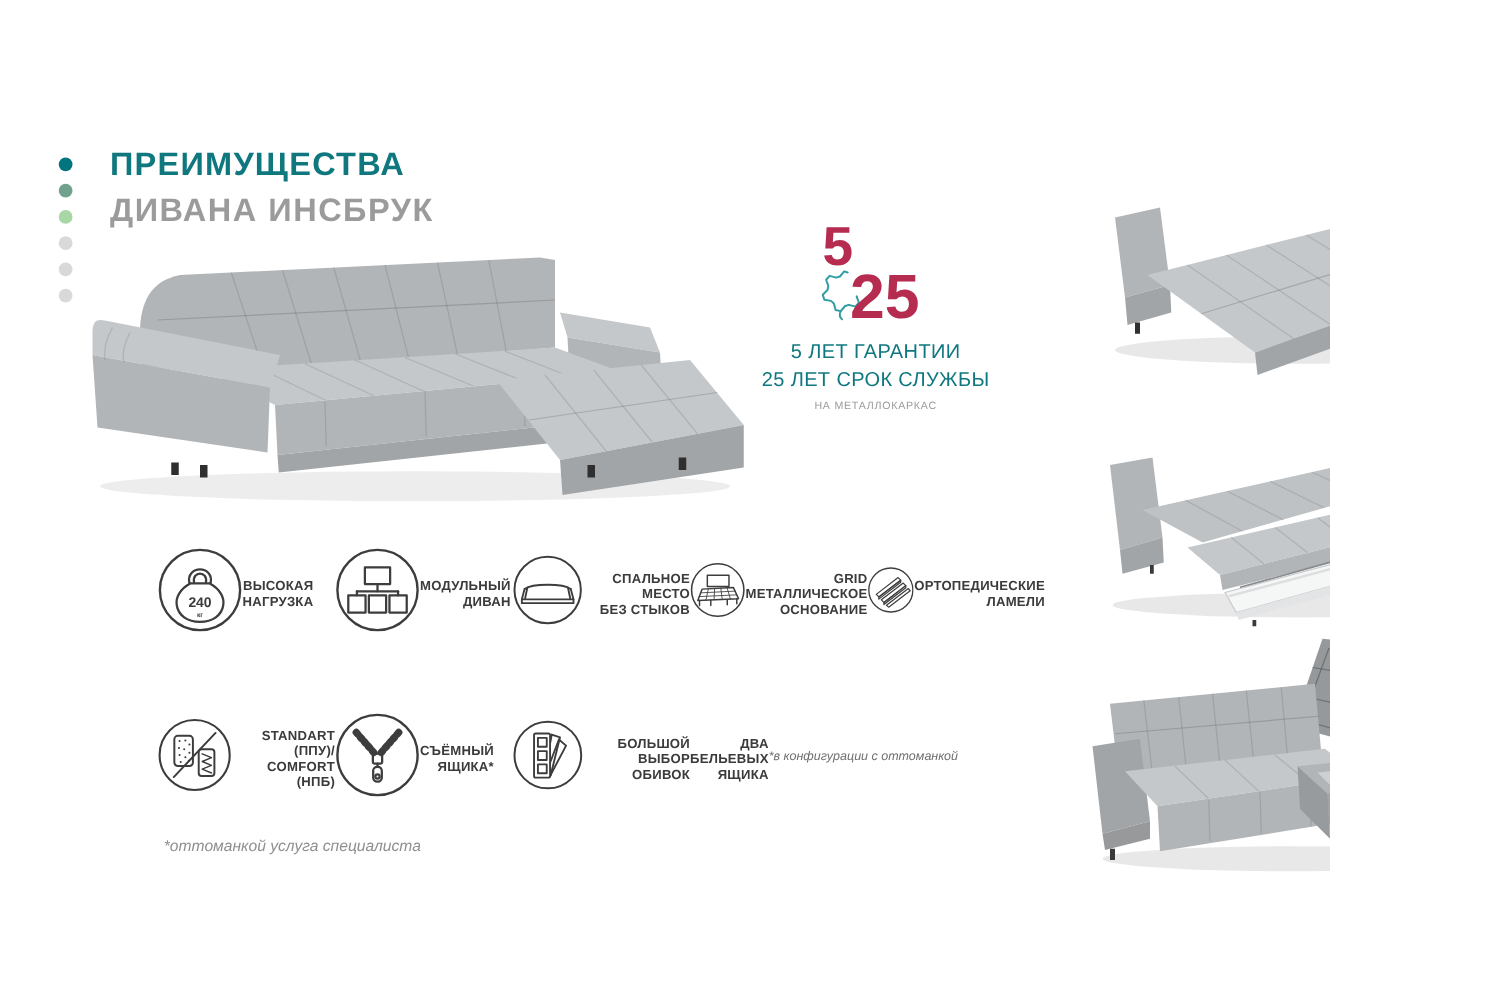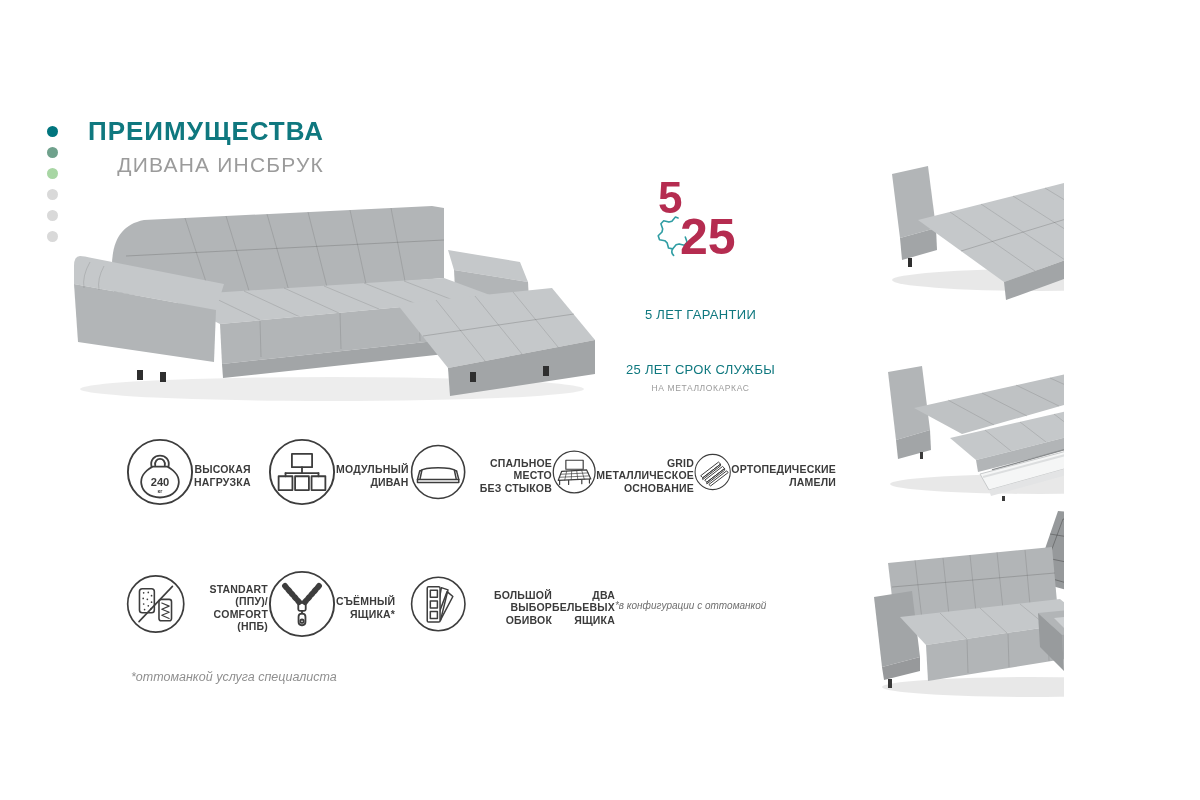--- a/index.html
+++ b/index.html
@@ -3,28 +3,28 @@
 <meta charset="utf-8">
 <style>
   html,body{margin:0;padding:0;background:#fff;}
   .page{position:relative;width:1064px;height:800px;background:#fff;overflow:hidden;
         font-family:"Liberation Sans","DejaVu Sans",sans-serif;}
   
   .dots{position:absolute;left:47px;top:126px;}
   .dot{width:11px;height:11px;border-radius:50%;margin-bottom:10px;background:#d9d9d9;}
   .titles{position:absolute;left:88px;top:116px;}
   .title-main{font-size:26px;font-weight:bold;letter-spacing:1px;color:var(--teal,#0f787f);}
-  .title-sub{font-size:21px;font-weight:normal;letter-spacing:1.2px;color:var(--text-gray,#9b9b9b);margin-top:6px;text-align:right;}
+  .title-sub{font-size:26px;font-weight:bold;letter-spacing:1.2px;color:var(--text-gray,#9b9b9b);margin-top:6px;text-align:right;}
   
   .warranty{position:absolute;left:608px;top:184px;width:185px;text-align:center;}
   .w-nums{position:relative;height:86px;}
   .w-five{position:absolute;left:50px;top:-8px;font-size:44px;line-height:1;font-weight:bold;color:var(--crimson,#b52c50);}
   .w-gear{position:absolute;left:44px;top:22px;}
   .w-twentyfive{position:absolute;left:72px;top:28px;font-size:50px;line-height:1;font-weight:bold;color:var(--crimson,#b52c50);}
-  .w-line{font-size:13px;line-height:1.45;letter-spacing:.3px;color:var(--teal,#0f787f);margin-top:36px;}
+  .w-line{font-size:16px;line-height:1.45;letter-spacing:.3px;color:var(--teal,#0f787f);}
   .w-sub{font-size:8.5px;letter-spacing:.6px;color:var(--text-gray,#9b9b9b);margin-top:3px;}
   
   .features{position:absolute;left:126px;top:404px;display:grid;
             grid-template-columns:repeat(5,142px);grid-auto-rows:132px;}
   .feat{display:flex;flex-direction:row;align-items:center;padding-top:4px;}
   .feat-label{margin-top:7px;font-size:10.5px;font-weight:bold;line-height:12.5px;
               letter-spacing:.2px;color:var(--text-dark,#3b3b3b);text-align:right;white-space:pre-line;}
   .feat-note{margin-top:3px;font-size:10px;font-style:italic;color:#6f6f6f;white-space:nowrap;}
   .ic{stroke:#3d3d3d;fill:none;stroke-width:1.7;stroke-linecap:round;stroke-linejoin:round;}
   .ic text{stroke:none;fill:#3b3b3b;font-family:"Liberation Sans",sans-serif;}

